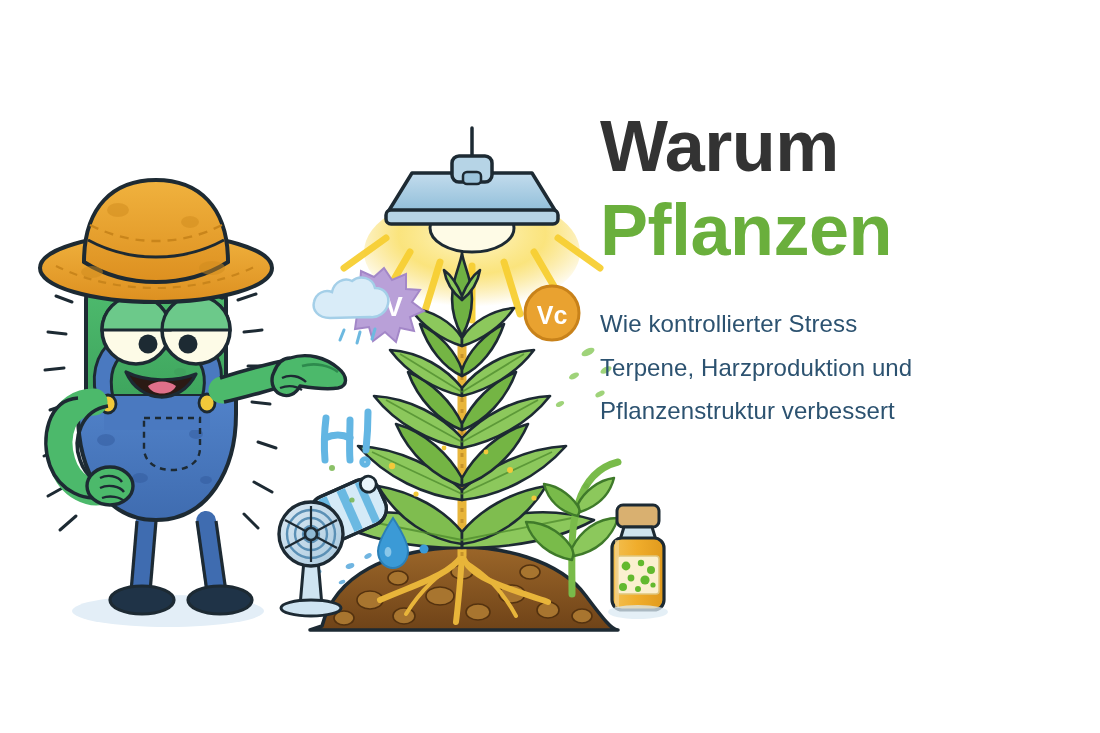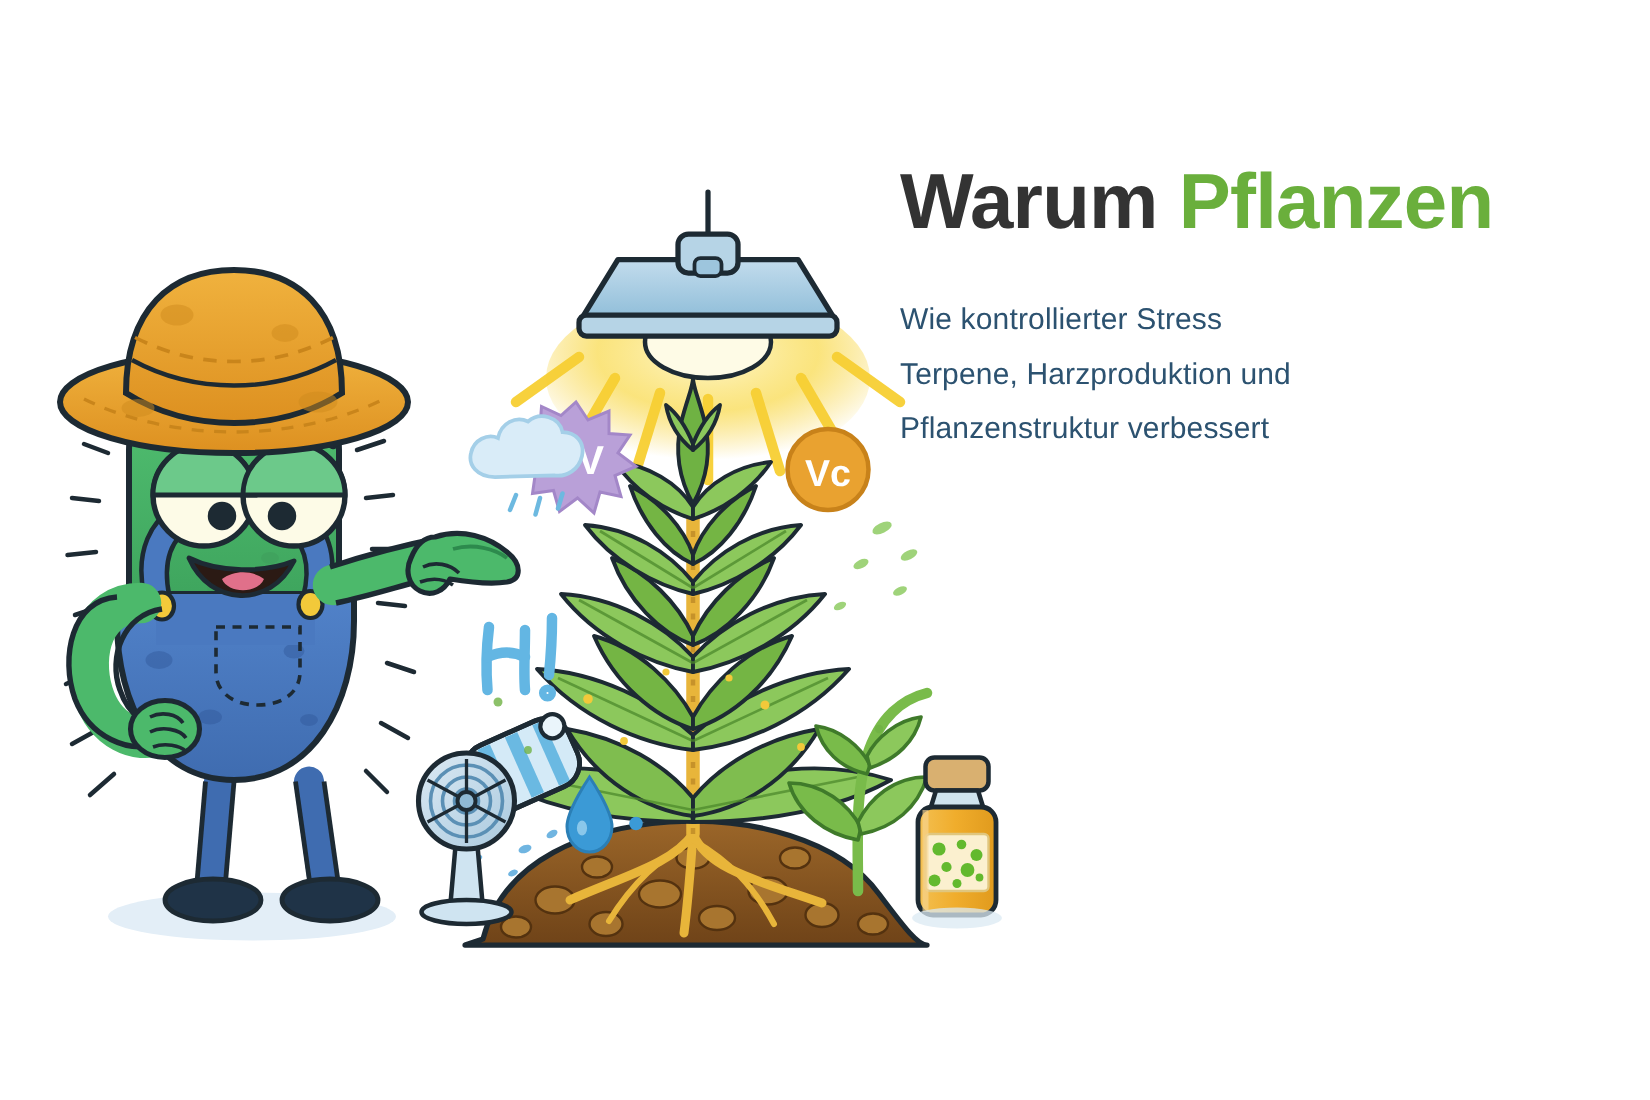--- a/index.html
+++ b/index.html
@@ -35,31 +35,31 @@
   #text-block {
     position: absolute;
     left: 600px;
     top: 105px;
     width: 470px;
   }
   #headline {
     margin: 0;
     font-family: "Liberation Sans", sans-serif;
     font-weight: bold;
-    font-size: 52px;
+    font-size: 72px;
     line-height: 1.16;
     letter-spacing: -0.5px;
     color: #333333;
   }
   #headline .accent { color: #6aaf3c; }
   #subtitle {
     margin: 30px 0 0 0;
     font-family: "Liberation Sans", sans-serif;
     font-weight: normal;
-    font-size: 20px;
+    font-size: 24px;
     line-height: 1.82;
     color: #2c5270;
     letter-spacing: 0.1px;
   }
   #subtitle .sub-line { display: block; white-space: nowrap; }
 </style>
 </head>
 <body>
 
 <div id="banner">

